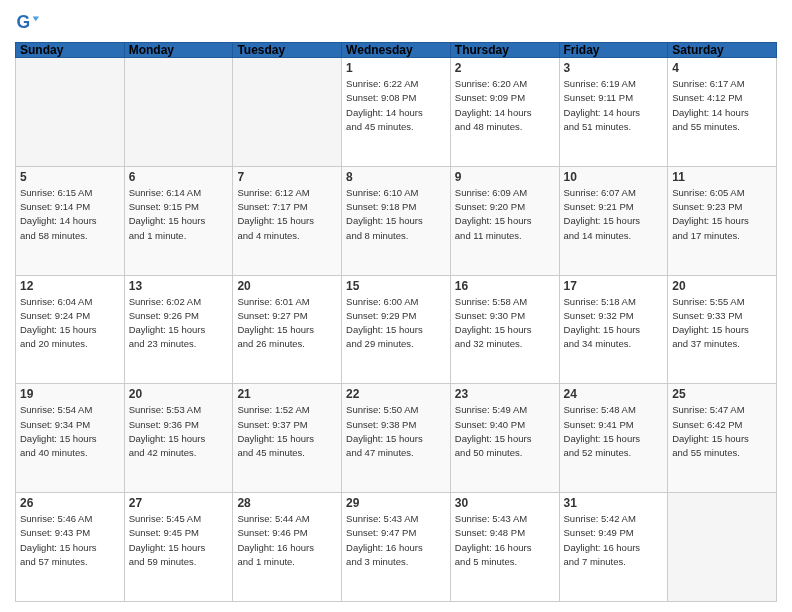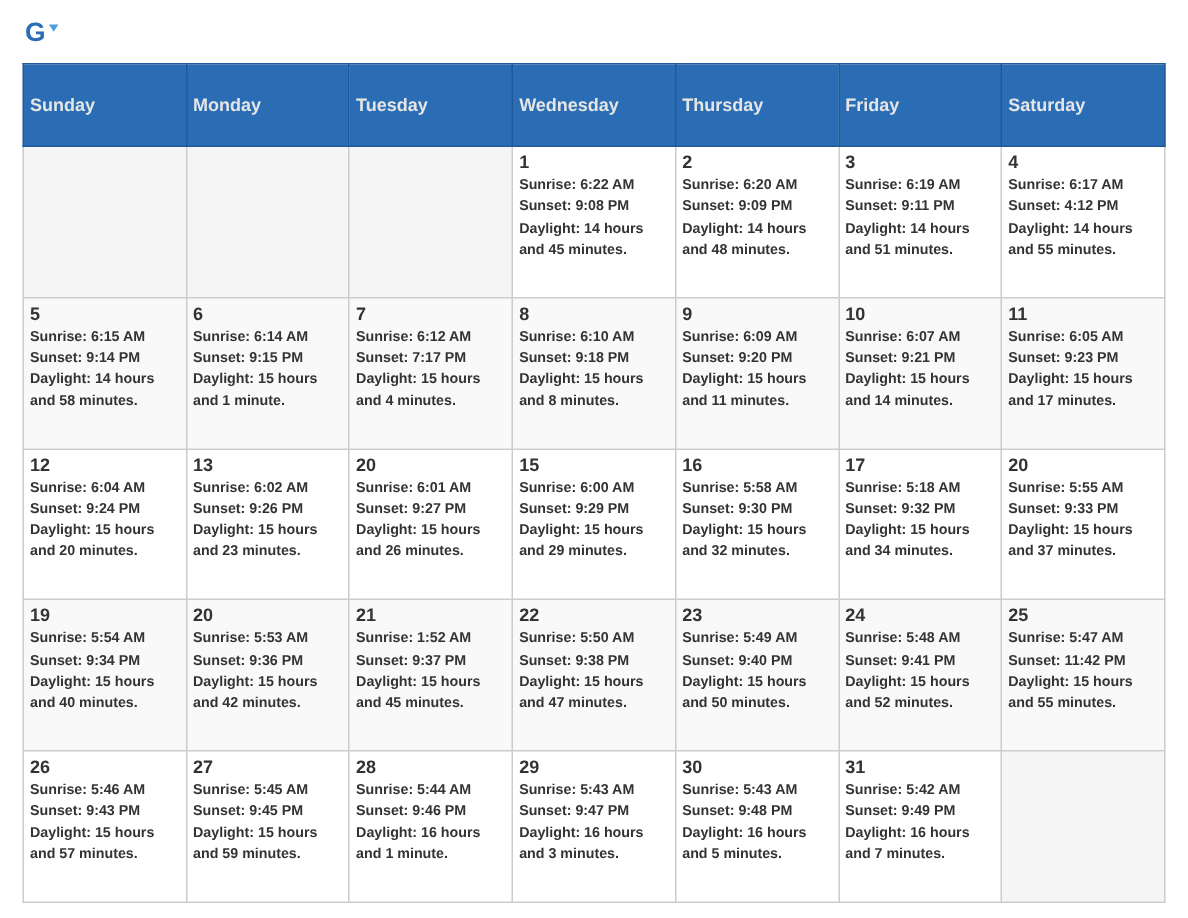--- a/index.html
+++ b/index.html
@@ -56,24 +56,24 @@
     }
     .calendar {
       flex: 1;
       border: 1px solid #ccc;
       border-collapse: collapse;
       width: 100%;
       table-layout: fixed;
     }
     .calendar th {
       background: #2a6db5;
-      color: #e5e5e5;
+      color: #000000;
       font-size: 12px;
       font-weight: bold;
-      padding: 20px 4px;
+      padding: 0 4px;
       border: 1px solid #1e5a9a;
       text-align: left;
     }
     .calendar td {
       border: 1px solid #ccc;
       vertical-align: top;
       padding: 3px 4px;
       font-size: 9.5px;
       color: #333;
       background: #fff;
@@ -83,21 +83,20 @@
       background: #f5f5f5;
     }
     .day-num {
       font-size: 12px;
       font-weight: bold;
       color: #333;
       margin-bottom: 2px;
     }
     .day-info {
       line-height: 1.5;
-      font-weight: bold;
     }
     .row-even td {
       background: #fff;
     }
     .row-odd td {
       background: #f9f9f9;
     }
   </style>
 </head>
 <body>
@@ -356,21 +355,21 @@
               <div>Sunrise: 5:48 AM</div>
               <div>Sunset: 9:41 PM</div>
               <div>Daylight: 15 hours</div>
               <div>and 52 minutes.</div>
             </div>
           </td>
           <td>
             <div class="day-num">25</div>
             <div class="day-info">
               <div>Sunrise: 5:47 AM</div>
-              <div>Sunset: 11:42 PM</div>
+              <div>Sunset: 6:42 PM</div>
               <div>Daylight: 15 hours</div>
               <div>and 55 minutes.</div>
             </div>
           </td>
         </tr>
         <tr class="row-even">
           <td>
             <div class="day-num">26</div>
             <div class="day-info">
               <div>Sunrise: 5:46 AM</div>

